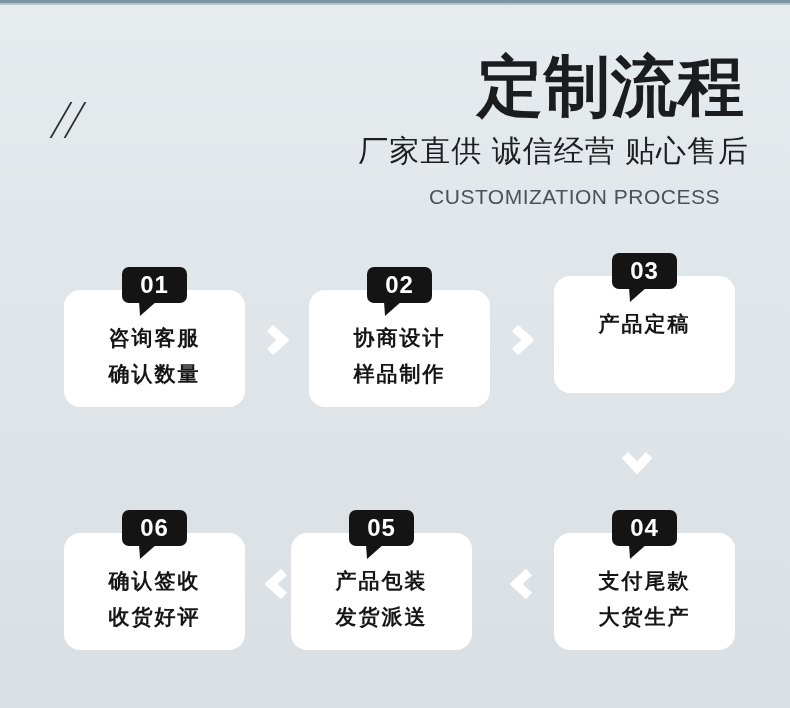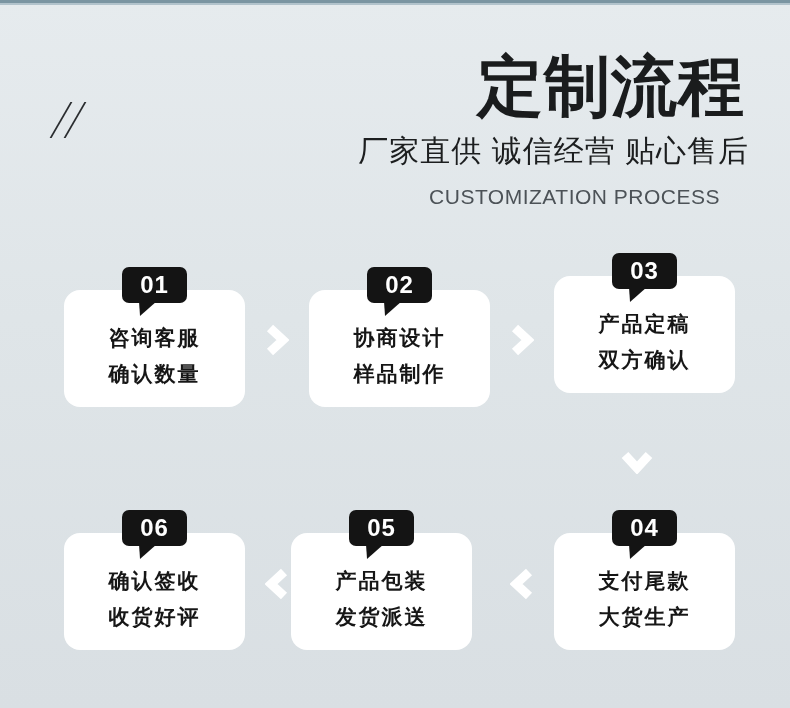--- a/index.html
+++ b/index.html
@@ -125,21 +125,20 @@
   <div class="step pos-r1c3">
     <div class="card"></div>
     <div class="badge">
       <span class="badge-num">03</span>
       <svg class="badge-tail" width="26" height="15" viewBox="0 0 26 15">
           <path d="M5,0 L23,0 L6,15 Z" fill="#141414"></path>
         </svg>
     </div>
     <div class="card-text">
       <div>产品定稿</div>
-      <div>双方确认</div>
     </div>
   </div>
 
   <div class="step pos-r2c1">
     <div class="card"></div>
     <div class="badge">
       <span class="badge-num">06</span>
       <svg class="badge-tail" width="26" height="15" viewBox="0 0 26 15">
           <path d="M5,0 L23,0 L6,15 Z" fill="#141414"></path>
         </svg>

